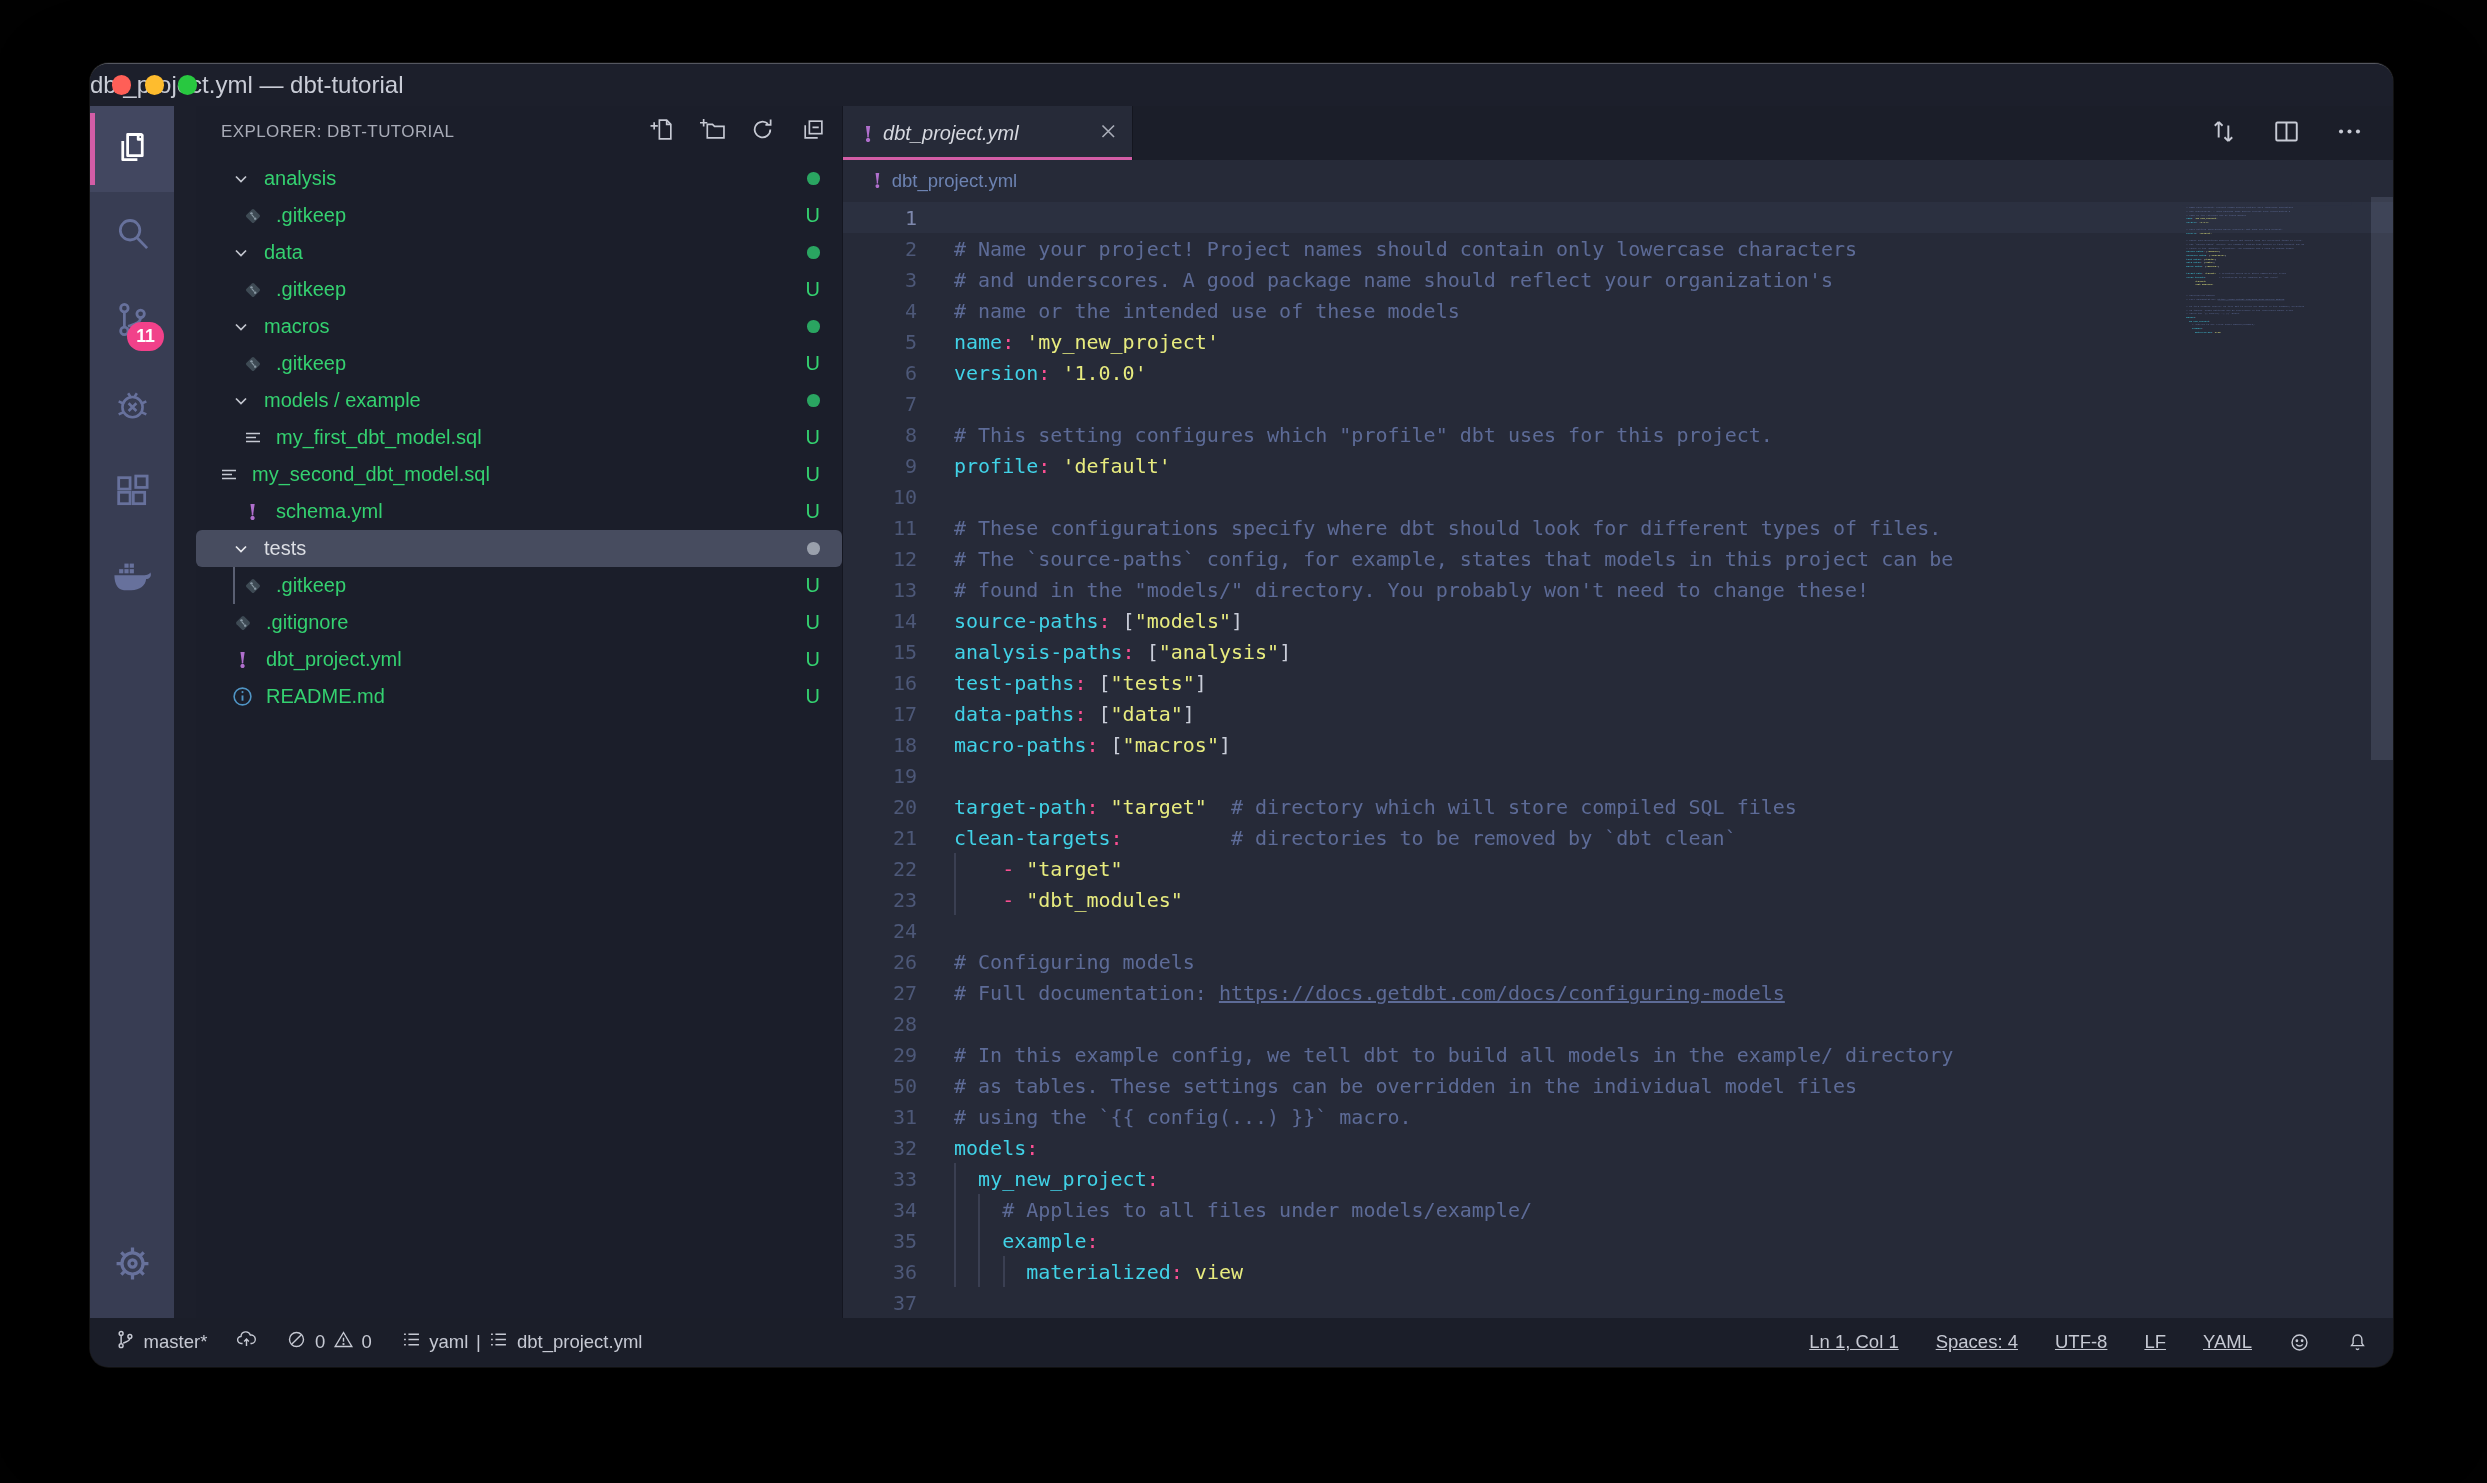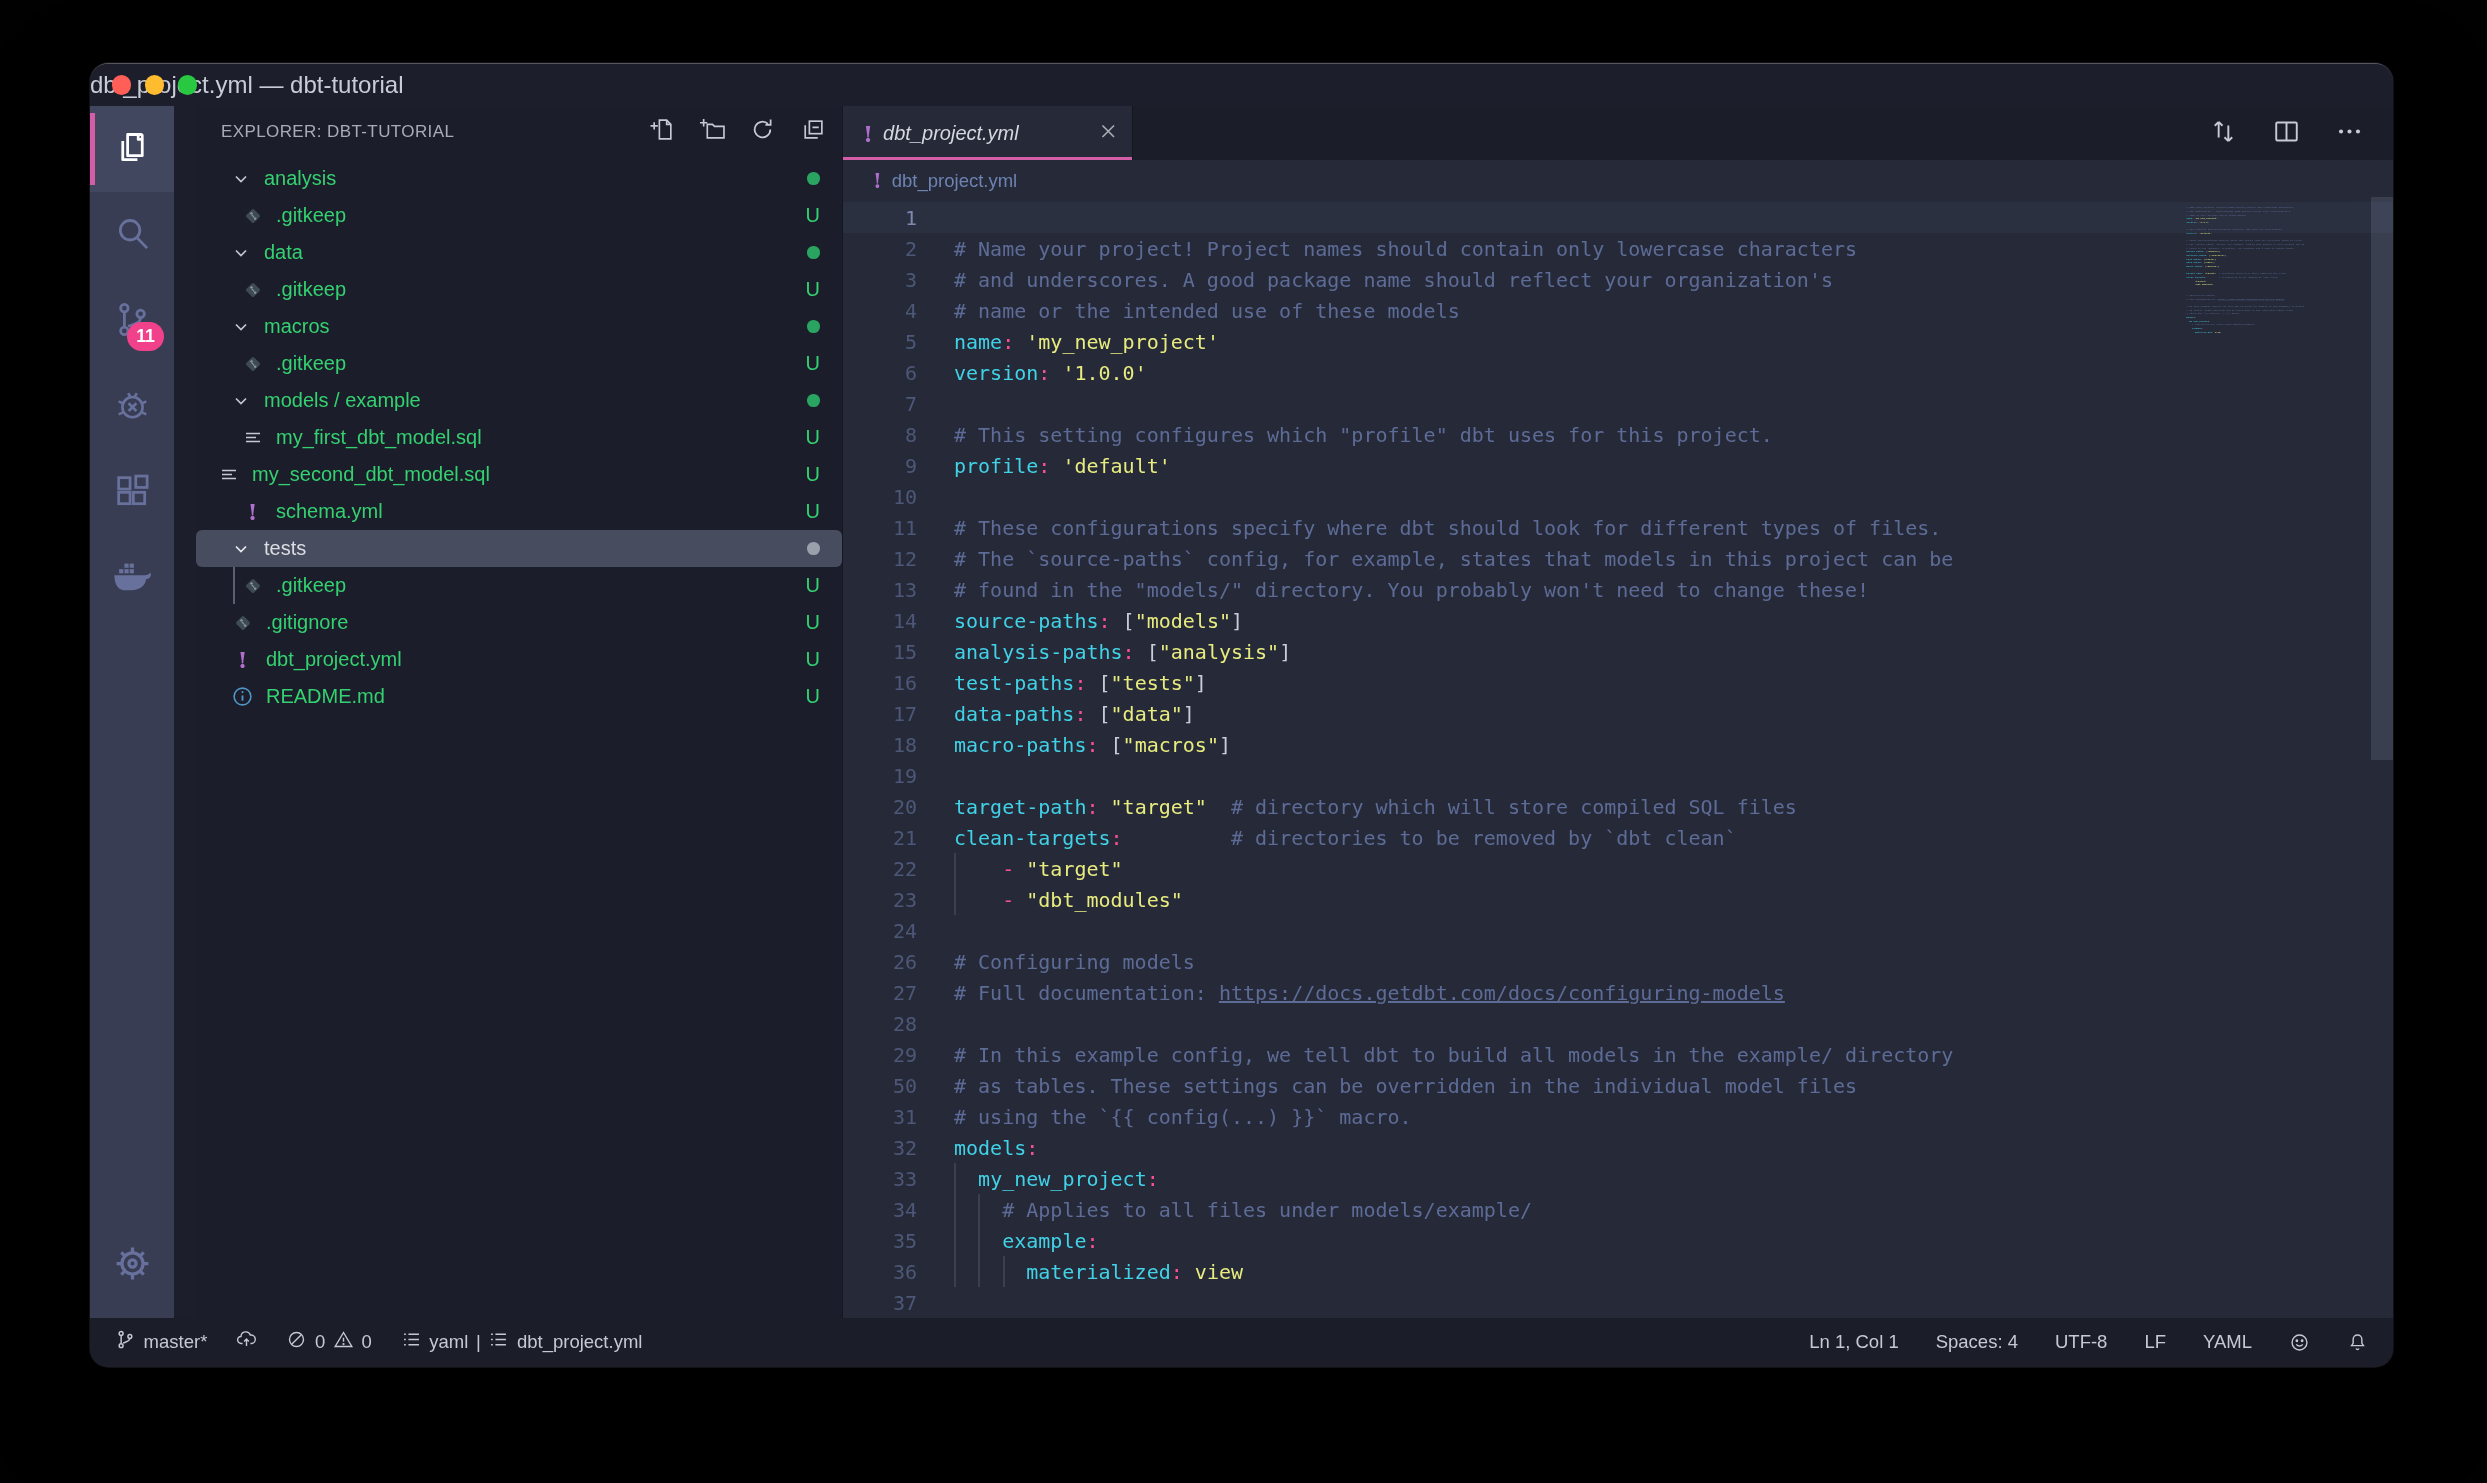--- a/index.html
+++ b/index.html
@@ -69,21 +69,21 @@
   
   .minimap{position:absolute;top:96px;right:27px;width:184px;height:253px;overflow:hidden;}
   .mini-inner{transform:scale(0.118);transform-origin:0 0;width:1433px;}
   .mini-inner .cl{height:31px;}
   .vscroll{position:absolute;top:91px;right:0;width:22px;height:563px;background:rgba(130,142,170,.22);cursor:pointer;}
   
   .statusbar{height:48px;background:#1b1e29;display:flex;align-items:center;padding:0 25px;
     color:#c6c9d3;font-size:18.5px;gap:29px;}
   .sb-item{display:flex;align-items:center;gap:7.6px;cursor:pointer;}
   .sb-item svg{width:21px;height:21px;}
-  .sb-right{margin-left:auto;display:flex;align-items:center;gap:37px;}
+  .sb-right{margin-left:auto;display:flex;align-items:center;gap:37px;text-decoration:underline;}
 </style>
 </head>
 <body>
 
 <div class="window">
 
   <div class="titlebar">
     <div class="traffic">
       <span class="tl red"></span>
       <span class="tl yellow"></span>

